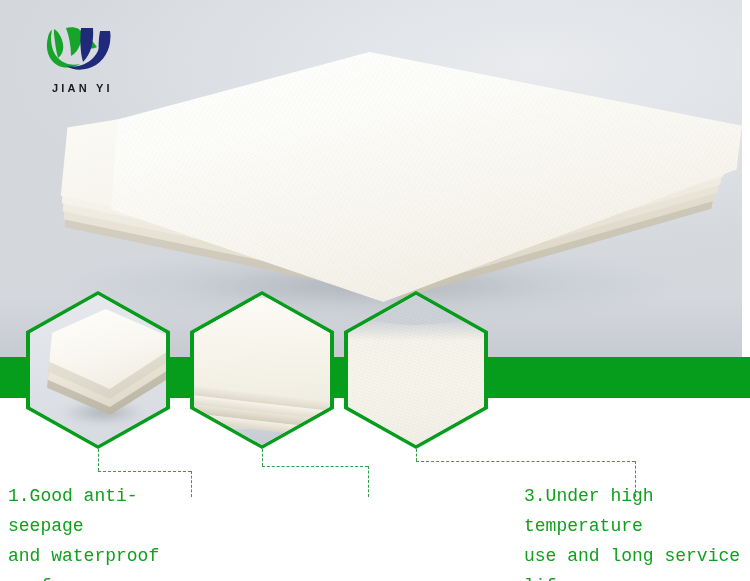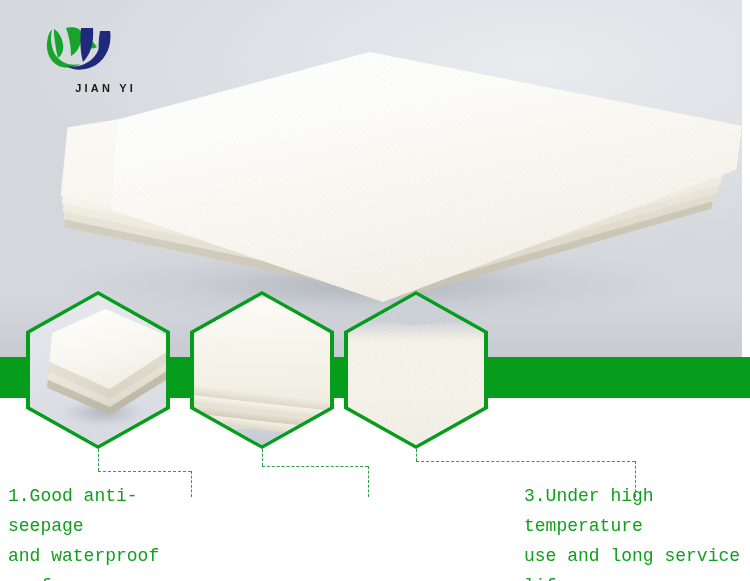--- a/index.html
+++ b/index.html
@@ -71,21 +71,21 @@
   .stack-shadow{
     position:absolute;left:60px;top:258px;width:620px;height:70px;
     background:radial-gradient(ellipse 50% 50% at 50% 40%, rgba(120,126,136,.40) 0%, rgba(140,145,155,.12) 60%, rgba(0,0,0,0) 100%);
     filter:blur(4px);
   }
 
   
   .logo{position:absolute;left:36px;top:24px;width:92px;height:76px;}
   .logo svg{display:block;}
   .logo-text{
-    position:absolute;left:8px;top:58px;width:92px;text-align:right;
+    position:absolute;left:16px;top:58px;width:92px;text-align:left;
     font-family:"Liberation Sans", sans-serif;
     font-size:11px;font-weight:bold;letter-spacing:3.2px;color:#1a1a1a;
   }
 
   
   .green-band{
     position:absolute;left:0;top:357px;width:750px;height:41px;
     background:#069c1c;
   }
 

